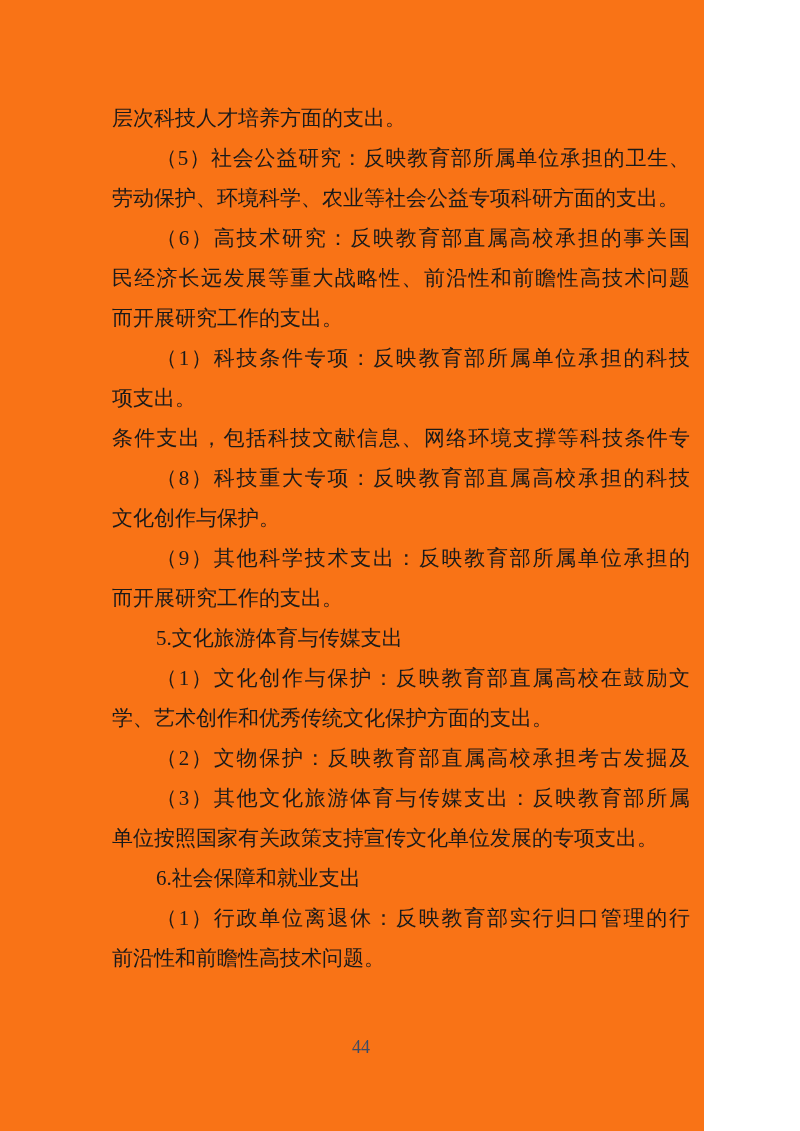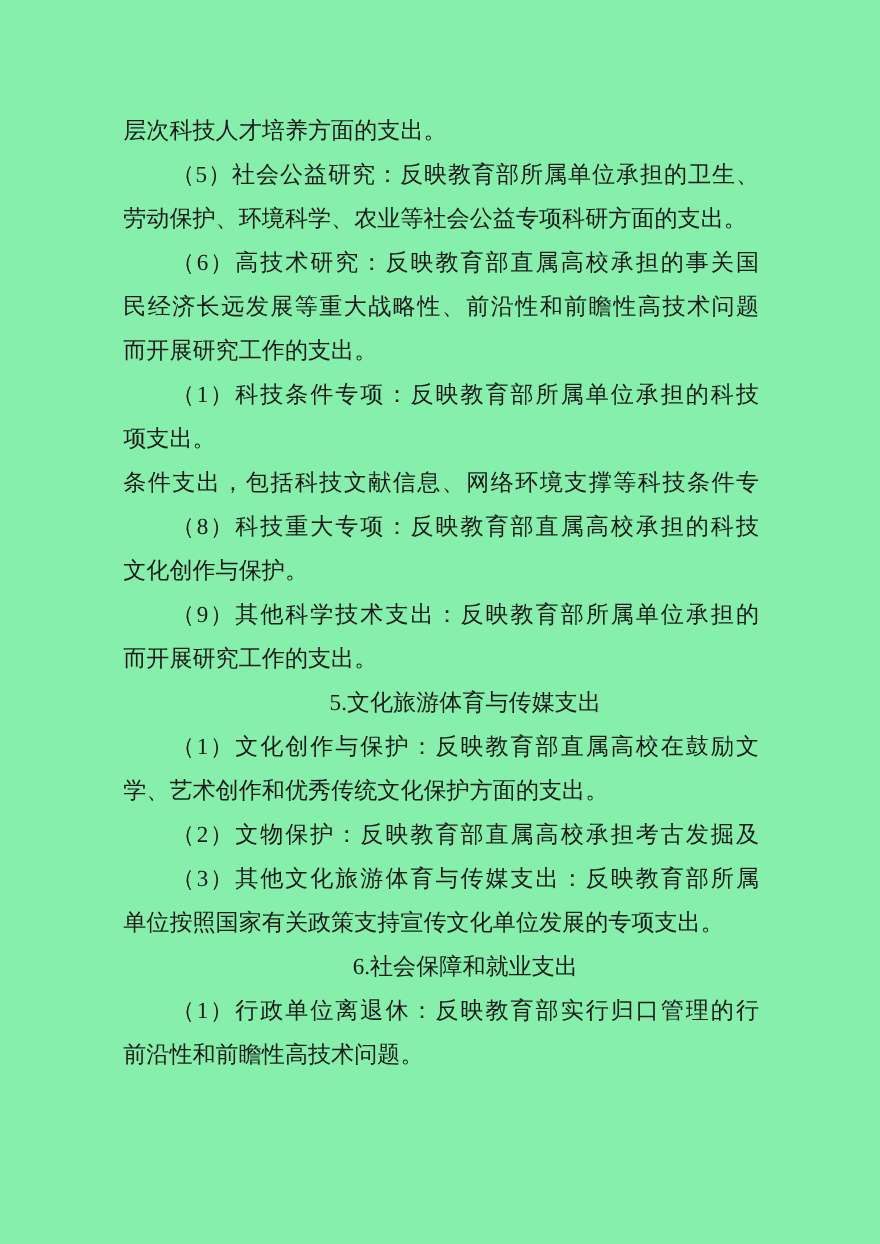--- a/index.html
+++ b/index.html
@@ -2,23 +2,23 @@
 <html><head>
 <meta charset="utf-8">
 <style>
   html, body {
     margin: 0;
     padding: 0;
     background: #ffffff;
   }
   .page {
     position: relative;
-    width: 800px;
+    width: 704px;
     height: 1131px;
-    background: #86efac;
+    background: #f97316;
     overflow: hidden;
     font-family: "Liberation Serif", "DejaVu Serif", serif;
   }
   .doc-body {
     position: absolute;
     left: 112px;
     top: 98px;
     width: 578px;
     color: #1a1a1a;
     font-size: 21px;
@@ -28,21 +28,20 @@
     height: 40px;
     text-align: left;
   }
   .line.fill {
     text-align: justify;
     text-align-last: justify;
     text-justify: inter-character;
   }
   .line.indent {
     text-indent: 44px;
-    text-align: center;
   }
   .footer {
     position: absolute;
     left: 0;
     right: 0;
     top: 1036px;
     text-align: center;
   }
   .pagenum {
     display: inline-block;
@@ -74,13 +73,16 @@
       <div class="line indent">5.文化旅游体育与传媒支出</div>
       <div class="line indent fill">（1）文化创作与保护：反映教育部直属高校在鼓励文</div>
       <div class="line">学、艺术创作和优秀传统文化保护方面的支出。</div>
       <div class="line indent fill">（2）文物保护：反映教育部直属高校承担考古发掘及</div>
       <div class="line indent fill">（3）其他文化旅游体育与传媒支出：反映教育部所属</div>
       <div class="line">单位按照国家有关政策支持宣传文化单位发展的专项支出。</div>
       <div class="line indent">6.社会保障和就业支出</div>
       <div class="line indent fill">（1）行政单位离退休：反映教育部实行归口管理的行</div>
       <div class="line">前沿性和前瞻性高技术问题。</div>
     </div>
+  <div class="footer">
+    <span class="pagenum">44</span>
+  </div>
 </div>
 
 </body></html>

